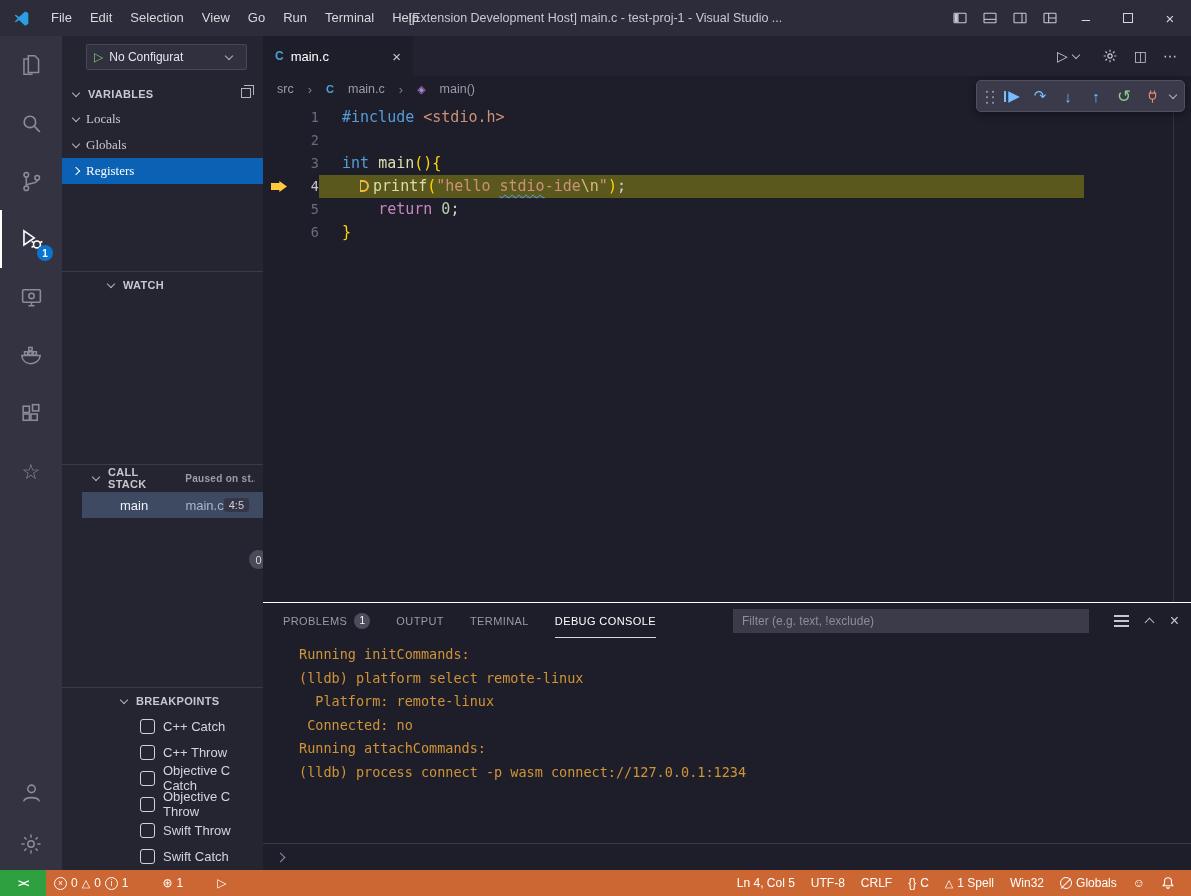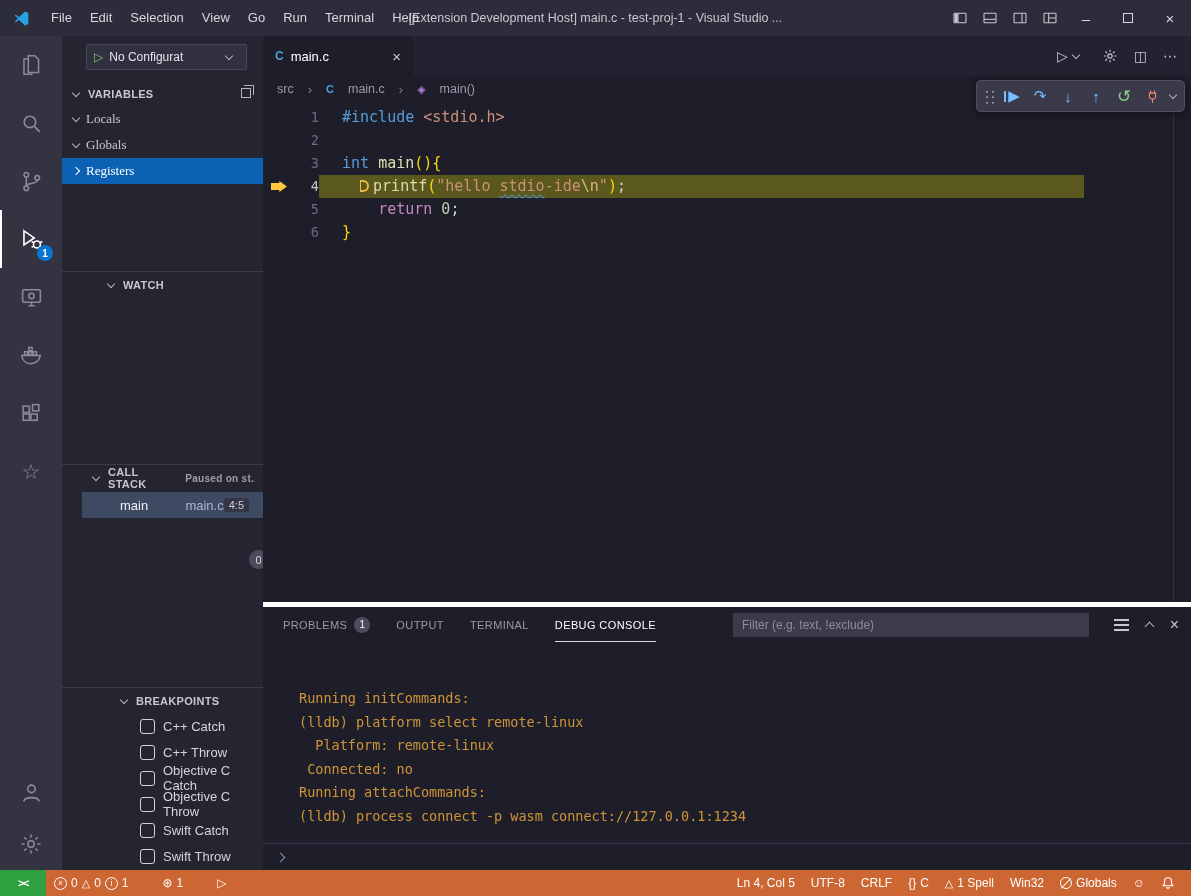--- a/index.html
+++ b/index.html
@@ -98,33 +98,33 @@
 
   
   .debug-toolbar{position:absolute;top:44px;right:6px;height:32px;background:#3a3a4a;border:1px solid#50505f;border-radius:5px;display:flex;align-items:center;padding:0 6px;gap:2px;box-shadow:0 2px 8px rgba(0,0,0,.45);z-index:20;}
   .dt-ico{width:26px;height:26px;display:flex;align-items:center;justify-content:center;font-size:15px;cursor:pointer;border-radius:4px;}
   .dt-blue{color:#75beff;}
   .dt-green{color:#89d185;font-size:17px;}
   .grip{width:12px;height:16px;background-image:radial-gradient(#8d8d9c 1.2px,transparent 1.5px);background-size:6px 5.5px;background-position:1px 1px;cursor:grab;margin-right:2px;}
   .cbar{display:inline-block;width:2px;height:11px;background:#75beff;margin-right:2px;}
 
   
-  .panel{height:268px;border-top:5px solid #ffffff;display:flex;flex-direction:column;background:#1e1e2b;flex:none;position:relative;}
+  .panel{height:268px;border-top:1px solid #ffffff;display:flex;flex-direction:column;background:#1e1e2b;flex:none;position:relative;}
   .panel-head{height:35px;display:flex;align-items:center;padding-left:20px;flex:none;position:relative;}
   .panel-tabs{display:flex;height:35px;align-items:center;}
   .ptab{margin-right:26px;font-size:11px;letter-spacing:.4px;color:#9a9aa6;height:35px;display:flex;align-items:center;gap:7px;cursor:pointer;}
   .ptab.active{color:#fff;box-shadow:inset 0 -1px 0 #d7d7dd;}
   .ptab-badge{background:#4d4d5c;border-radius:50%;width:16px;height:16px;font-size:10px;color:#fff;display:flex;align-items:center;justify-content:center;letter-spacing:0;}
   .filter{position:absolute;left:470px;top:6px;width:356px;height:24px;background:#3b3b4a;border:1px solid #3b3b4a;color:#ddd;font-size:12px;padding:0 8px;outline:none;font-family:"Liberation Sans",sans-serif;}
   .filter::placeholder{color:#8d8d9c;}
   .panel-icons{position:absolute;right:12px;top:0;height:35px;display:flex;align-items:center;gap:17px;color:#c7c7d1;}
   .panel-icons>*{cursor:pointer;}
   .lines-ico{width:15px;height:2px;background:#c7c7d1;box-shadow:0 5px 0 #c7c7d1,0 10px 0 #c7c7d1;margin-top:-10px;}
   .px{font-size:16px;}
-  .panel-body{flex:1;padding:5px 0 0 36px;font-family:"DejaVu Sans Mono","Liberation Mono",monospace;font-size:13.5px;line-height:23.5px;color:#cf9436;overflow:hidden;margin-top:40px;}
+  .panel-body{flex:1;padding:5px 0 0 36px;font-family:"DejaVu Sans Mono","Liberation Mono",monospace;font-size:13.5px;line-height:23.5px;color:#cf9436;overflow:hidden;}
   .con-line{white-space:pre;}
   .panel-input{height:27px;border-top:1px solid #3a3a4a;display:flex;align-items:center;padding-left:14px;flex:none;cursor:text;}
   .prompt-chev{width:7px;height:7px;border-right:1.6px solid #8b93a8;border-bottom:1.6px solid #8b93a8;transform:rotate(-45deg);}
 
   
   .statusbar{height:26px;background:#cc6633;display:flex;align-items:center;color:#fff;font-size:12px;}
   .remote{width:46px;height:26px;background:#2ea03f;display:flex;align-items:center;justify-content:center;font-weight:700;font-size:11px;letter-spacing:-1.5px;cursor:pointer;flex:none;}
   .sb-item{display:flex;align-items:center;gap:4px;padding:0 8px;height:26px;cursor:pointer;white-space:nowrap;}
   .sb-circle{width:13px;height:13px;border:1.1px solid #fff;border-radius:50%;font-size:8.5px;display:inline-flex;align-items:center;justify-content:center;line-height:1;flex:none;}
   .sb-tri{font-size:11px;}
@@ -334,25 +334,25 @@
             <div class="bp-row">
               <span class="cbx"></span>
               <span class="bp-label">Objective C Catch</span>
             </div>
             <div class="bp-row">
               <span class="cbx"></span>
               <span class="bp-label">Objective C Throw</span>
             </div>
             <div class="bp-row">
               <span class="cbx"></span>
-              <span class="bp-label">Swift Catch</span>
+              <span class="bp-label">Swift Throw</span>
             </div>
             <div class="bp-row">
               <span class="cbx"></span>
-              <span class="bp-label">Swift Throw</span>
+              <span class="bp-label">Swift Catch</span>
             </div>
           </div>
       </div>
     </div>
 
     <div class="editor-col">
       <div class="tabbar">
         <div class="tab">
           <span class="c-ico">C</span>
           <span class="tab-label">main.c</span>

